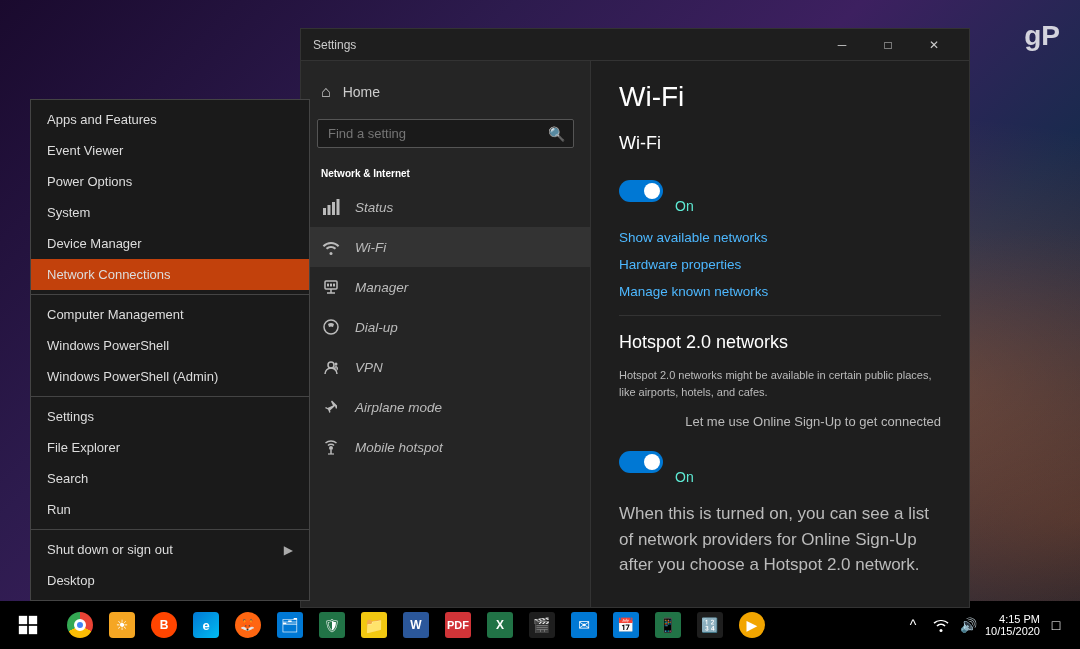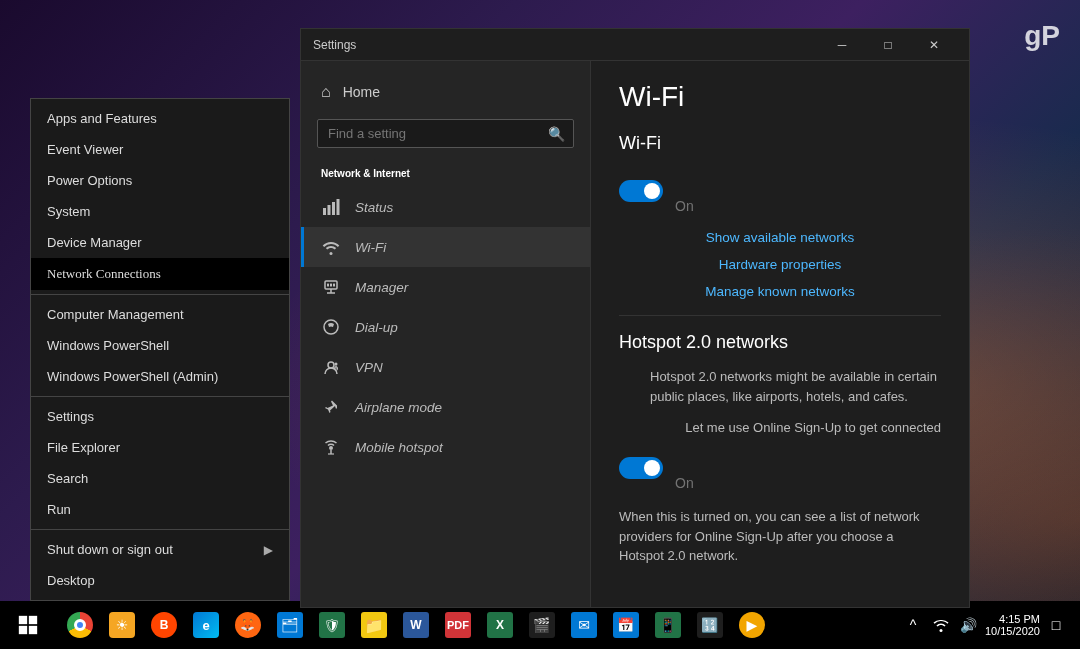--- a/index.html
+++ b/index.html
@@ -104,42 +104,41 @@
       font-size: 11px;
       text-align: right;
       cursor: pointer;
     }
 
     
     .context-menu {
       position: absolute;
       left: 30px;
       bottom: 48px;
-      width: 260px;
+      width: 280px;
       background: #1a1a1a;
       border: 1px solid #444;
       z-index: 100;
       padding: 4px 0;
     }
     .context-item {
       padding: 8px 16px;
       color: #ddd;
       font-size: 13px;
       cursor: pointer;
       display: flex;
       align-items: center;
       justify-content: space-between;
       white-space: nowrap;
     }
     .context-item:hover, .context-item.active {
       background: #3a3a3a;
     }
     .context-item.active {
-      background: #000000;
-      font-family: Liberation Serif, serif;
+      background: #c2410c;
     }
     .context-divider {
       height: 1px;
       background: #444;
       margin: 4px 0;
     }
     .context-arrow { color: #aaa; font-size: 12px; }
 
     
     .settings-window {
@@ -311,54 +310,52 @@
       content: '';
       position: absolute;
       right: 3px;
       top: 3px;
       width: 16px;
       height: 16px;
       background: white;
       border-radius: 50%;
     }
     .toggle-label {
-      color: #737373;
+      color: #5eead4;
       font-size: 14px;
       margin-top: 30px;
     }
     .content-link {
       color: #4db8ff;
       font-size: 13.5px;
       display: block;
       margin-bottom: 12px;
       cursor: pointer;
       text-decoration: none;
-      text-align: center;
     }
     .content-divider {
       height: 1px;
       background: #333;
       margin: 16px 0;
     }
     .hotspot-desc {
       color: #bbb;
-      font-size: 13px;
+      font-size: 11px;
       line-height: 1.5;
       margin-bottom: 14px;
-      margin-left: 31px;
     }
     .let-me-text {
       color: #bbb;
       font-size: 13px;
       margin-bottom: 10px;
       text-align: right;
     }
     .when-turned-on {
       color: #bbb;
-      font-size: 13px;
+      font-size: 17px;
       line-height: 1.5;
       margin-top: 12px;
     }
 
     
     .tb-chrome { background: #4285f4; }
   </style>
 </head>
 <body>
 

